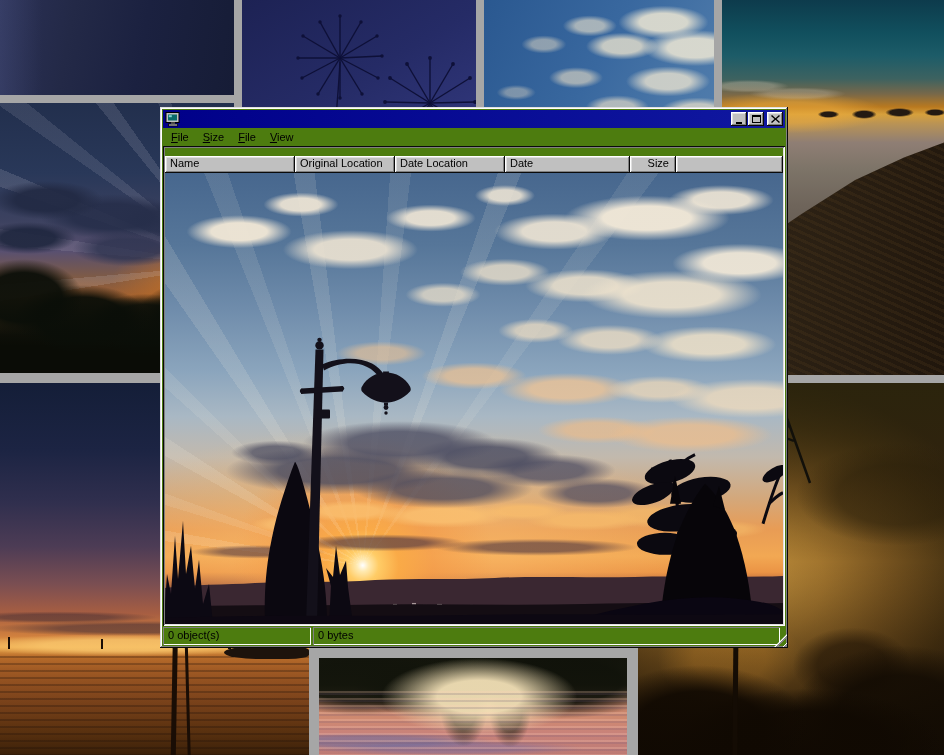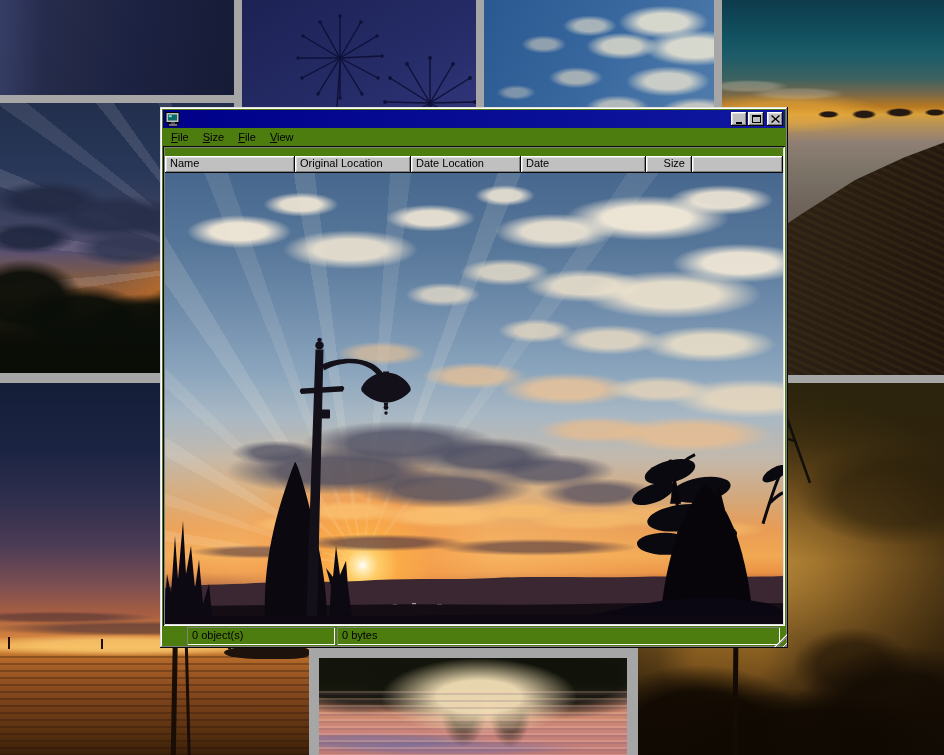--- a/index.html
+++ b/index.html
@@ -145,23 +145,23 @@
   .menubar { height:18px; display:flex; align-items:center; padding-left:1px; flex:none; }
   .menu-item { padding:2px 7px 3px 7px; font-size:11px; color:#000; }
   .menu-item .label { display:inline-block; }
   .menu-item .label::first-letter { text-decoration:underline; }
   .listview { flex:1; display:flex; flex-direction:column; padding:2px; min-height:0;
     box-shadow: inset 1px 1px #0a0a0a, inset -1px -1px #ffffff, inset 2px 2px #808080, inset -2px -2px #dfdfdf; }
   .header-row { display:flex; height:17px; flex:none;margin-top:8px; }
   .col { background:#c0c0c0; font-size:11px; color:#000; padding:1px 5px 0 5px; height:17px; flex:none;
     white-space:nowrap; overflow:hidden;
     box-shadow: inset -1px -1px #0a0a0a, inset 1px 1px #ffffff, inset -2px -2px #808080, inset 2px 2px #dfdfdf; }
-  .c-name{width:130px;} .c-loc{width:116px;} .c-date{width:110px;} .c-type{width:125px;}
+  .c-name{width:130px;} .c-loc{width:100px;} .c-date{width:110px;} .c-type{width:125px;}
   .c-size{width:46px; text-align:right; padding-right:7px;} .c-fill{flex:1;}
-  .statusbar { height:18px; margin-top:1px; display:flex; gap:2px; flex:none; position:relative;padding-left:24px; }
+  .statusbar { height:18px; margin-top:1px; display:flex; gap:2px; flex:none; position:relative; }
   .status-panel { font-size:11px; color:#000; padding:2px 5px 0 5px; white-space:nowrap;
     box-shadow: inset 1px 1px #808080, inset -1px -1px #ffffff; }
   .sp-objects { width:148px; flex:none; }
   .sp-bytes { flex:1; margin-right:5px; }
   .grip { position:absolute; right:-2px; bottom:-2px; width:13px; height:13px;
     background:repeating-linear-gradient(135deg, rgba(0,0,0,0) 0 3px, #ffffff 3px 4px, #848484 4px 6px);
     clip-path:polygon(100% 0, 100% 100%, 0 100%); }
 
   
   .photo { flex:1; position:relative; overflow:hidden; min-height:0; }

